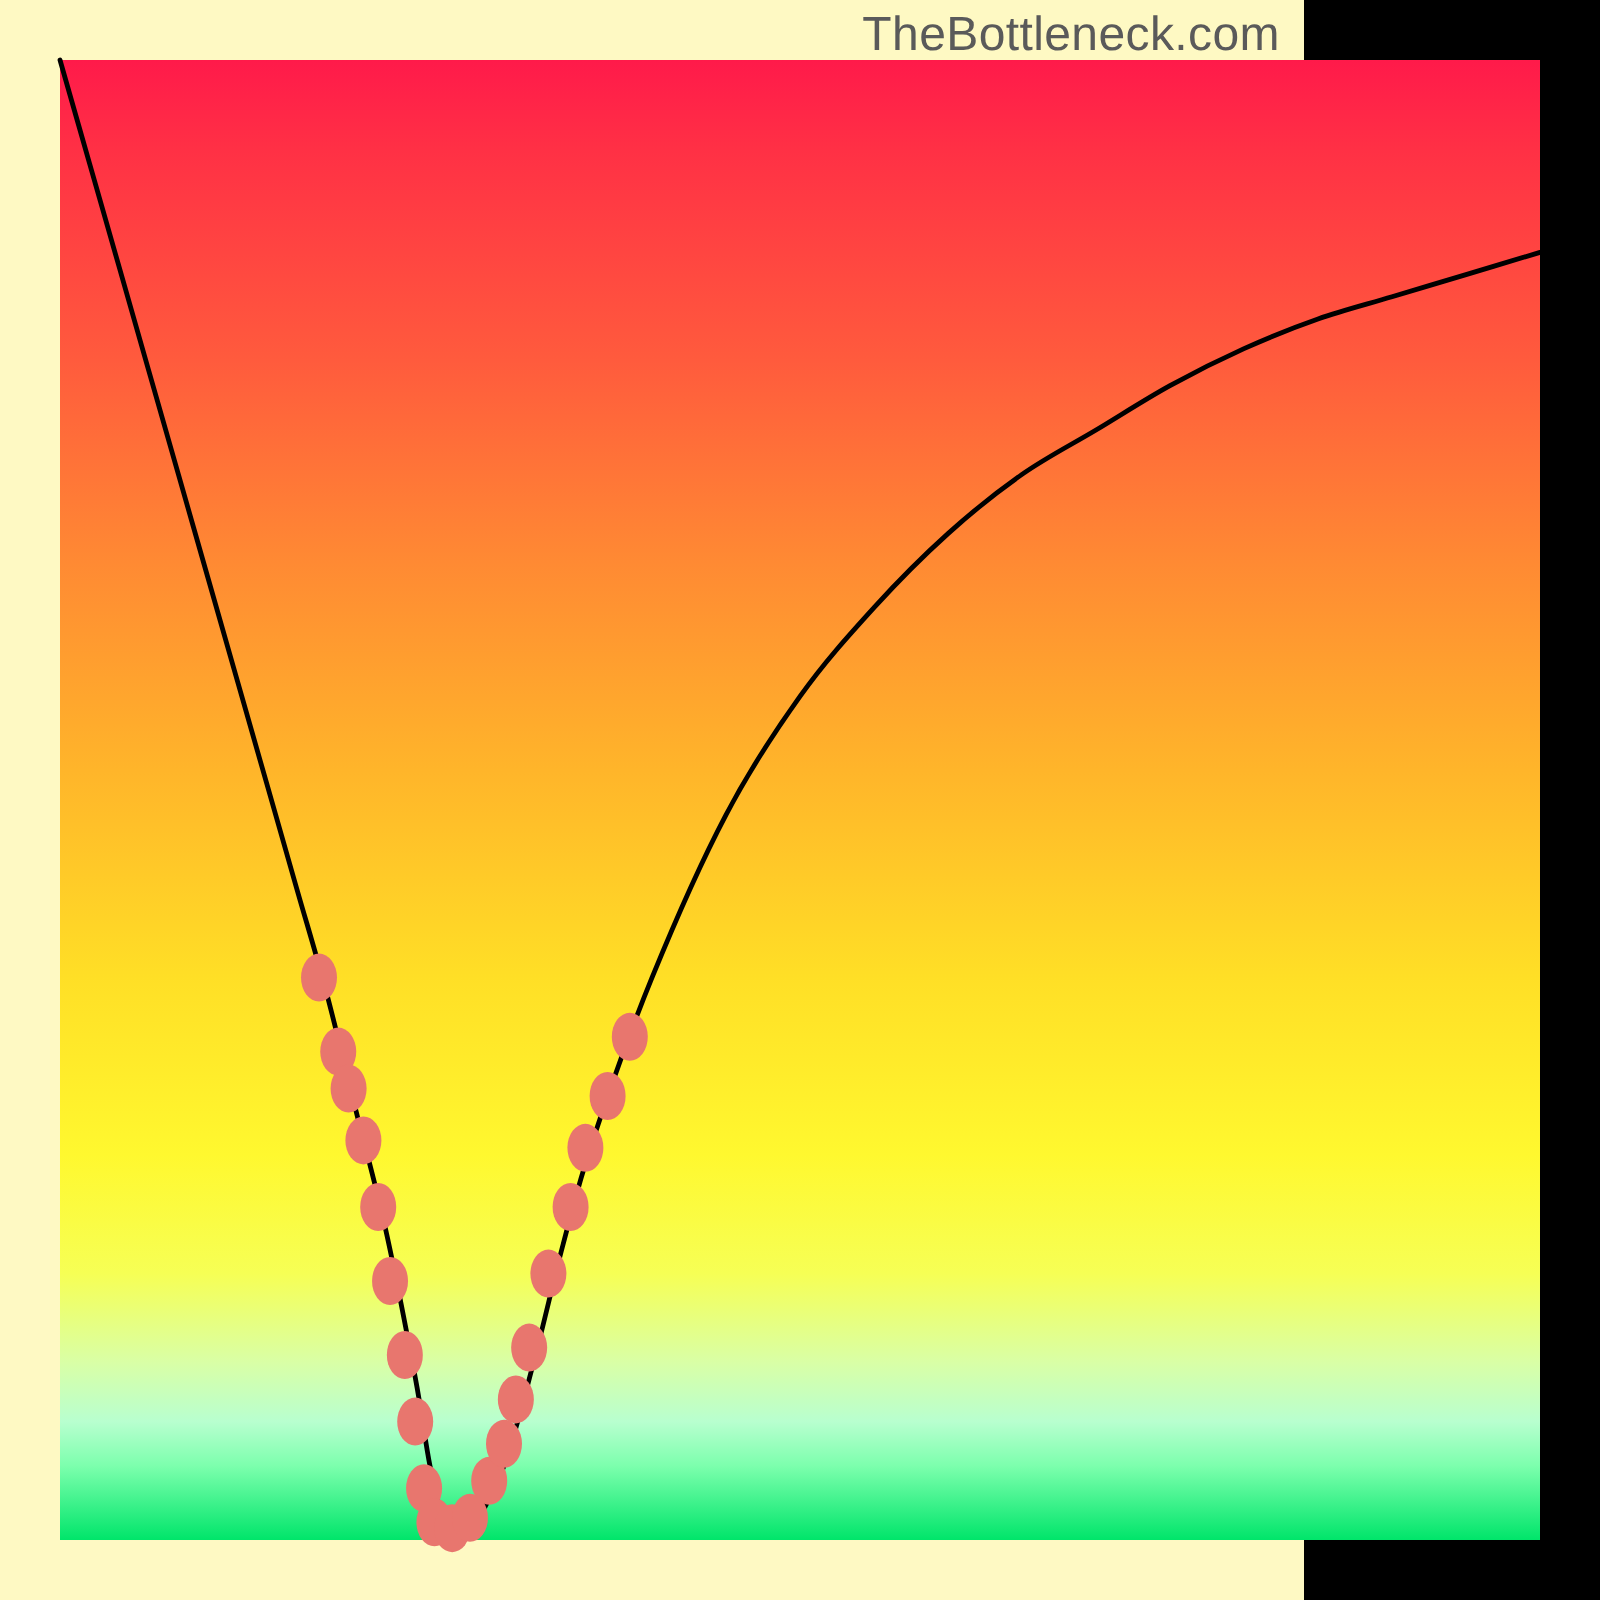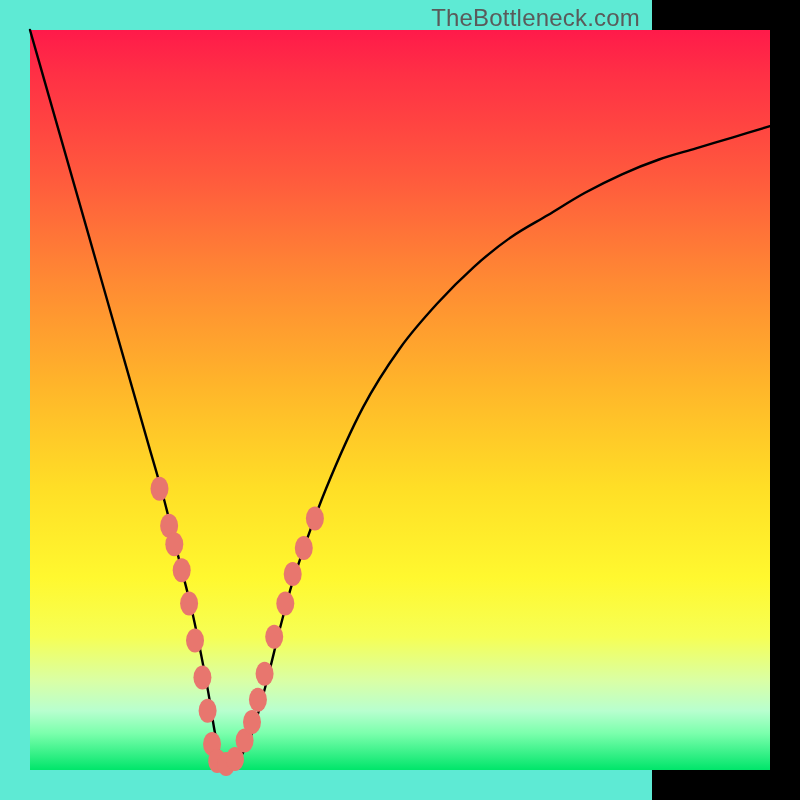--- a/index.html
+++ b/index.html
@@ -8,21 +8,21 @@
     width: 800px;
     height: 800px;
     overflow: hidden;
     background: #000;
     font-family: Arial, Helvetica, sans-serif;
   }
   .chart-container {
     position: relative;
     width: 652px;
     height: 800px;
-    background: #5eead4;
+    background: #fef9c3;
     text-align: center;
   }
   .plot-area {
     position: absolute;
     left: 30px;
     top: 30px;
     width: 740px;
     height: 740px;
     background: linear-gradient(
       to bottom,

